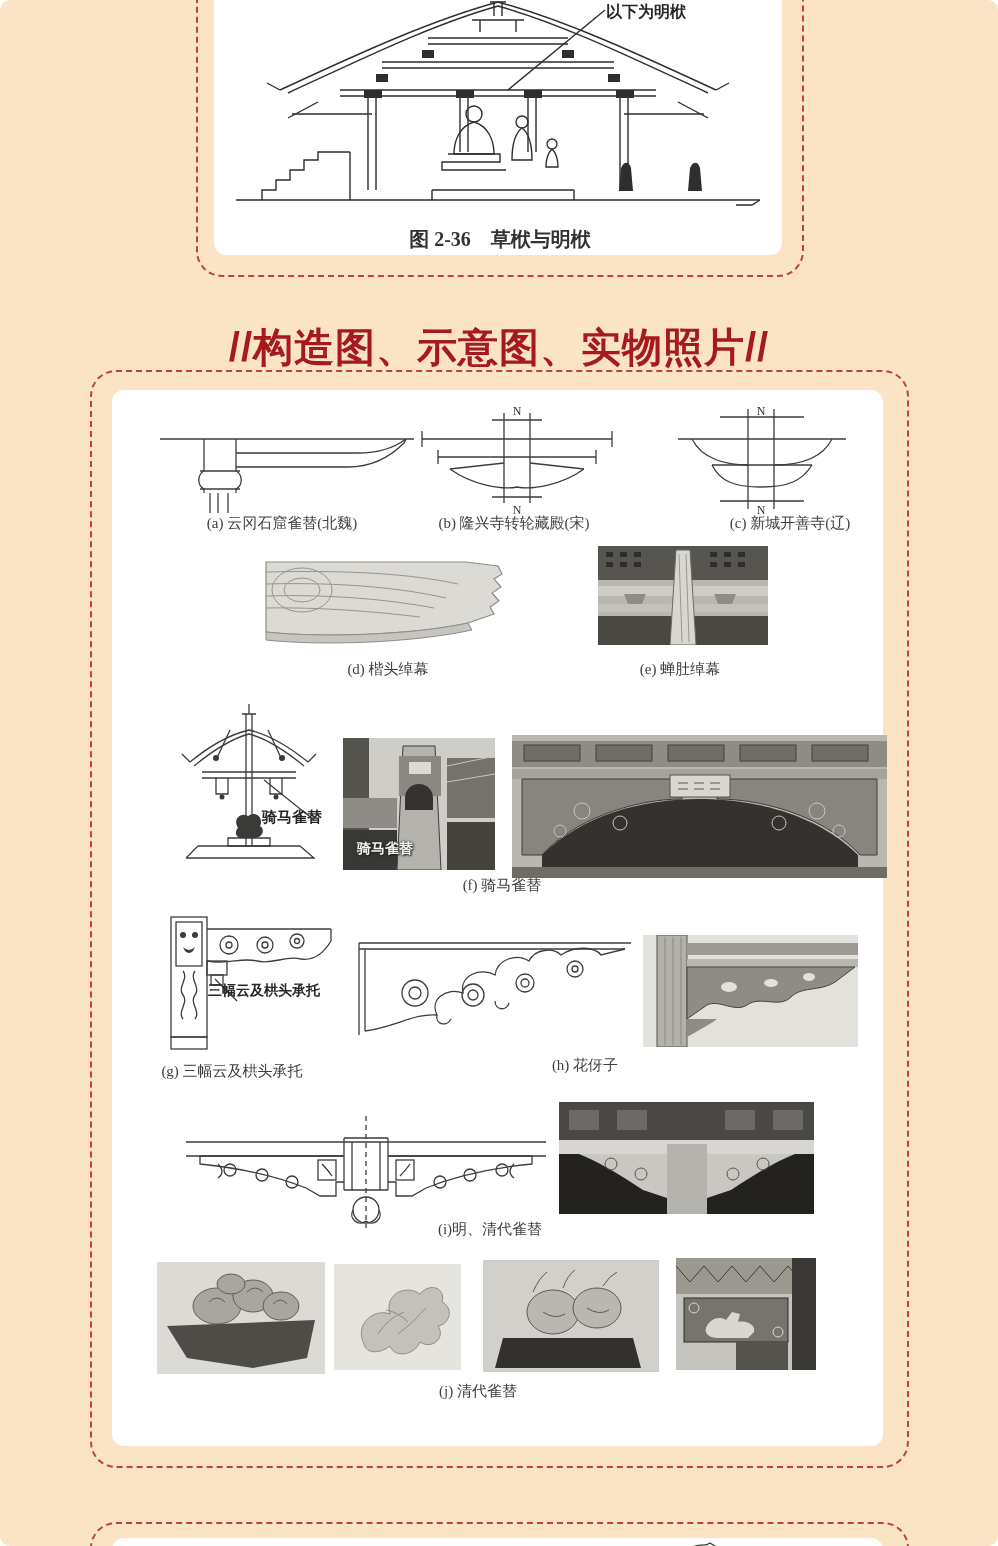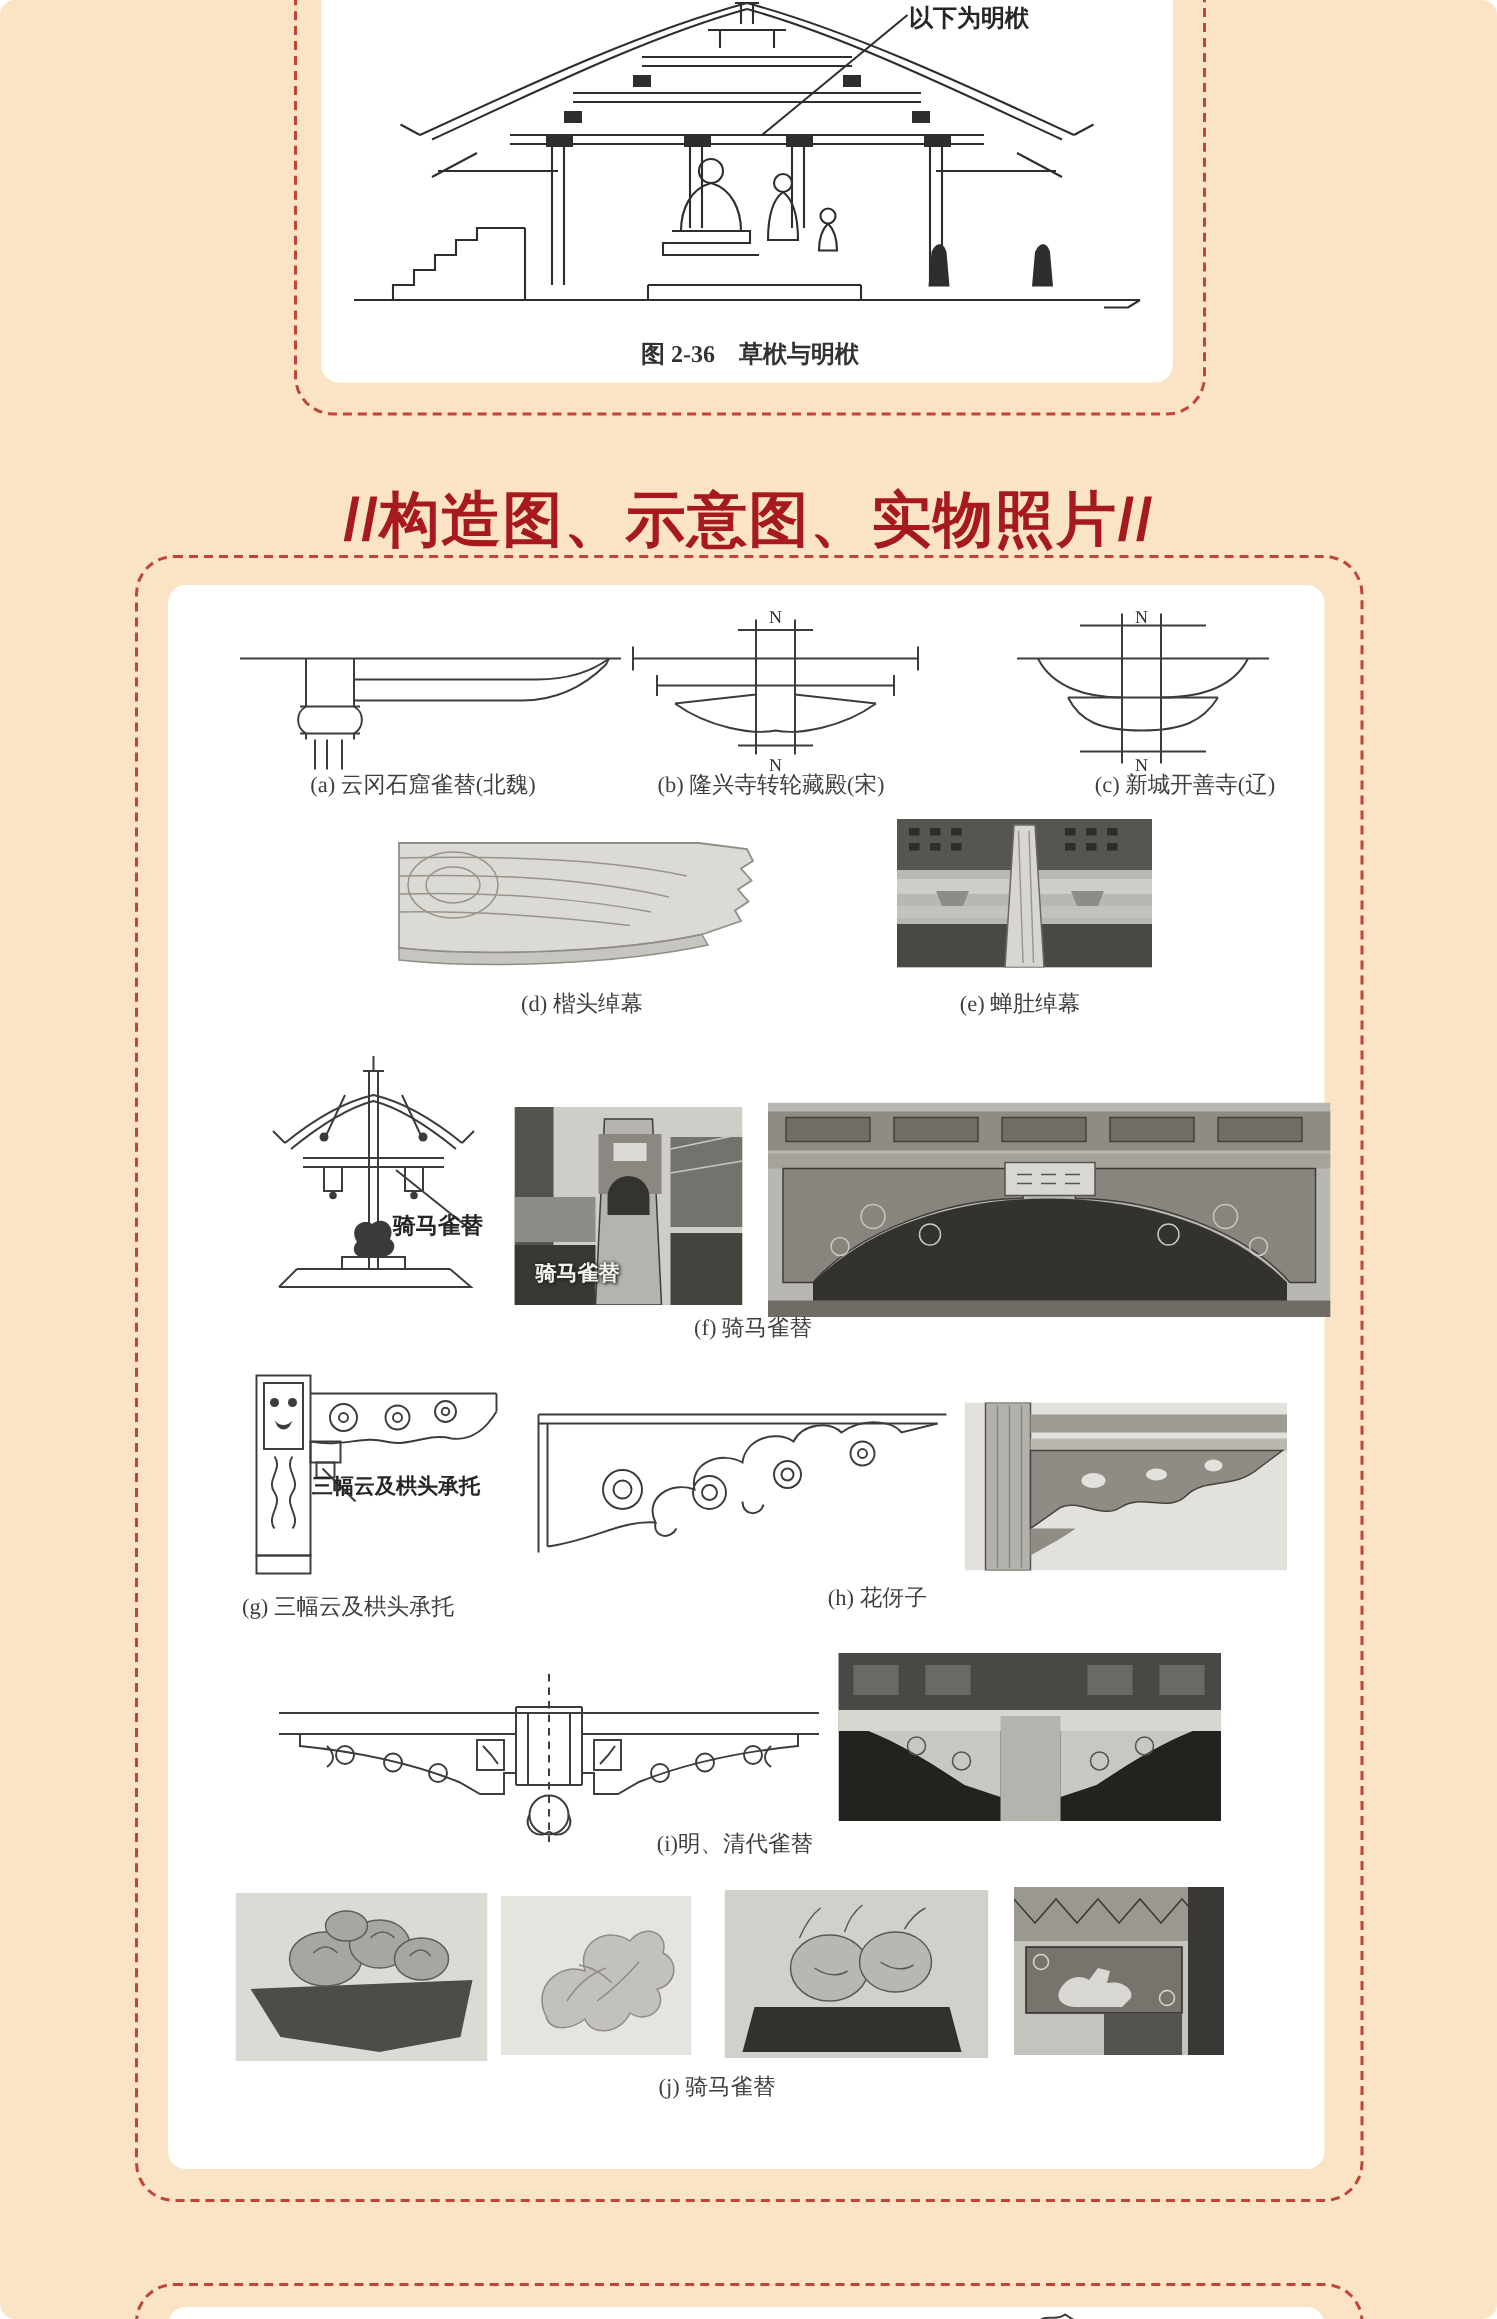--- a/index.html
+++ b/index.html
@@ -61,21 +61,21 @@
           <line x1="383" y1="16" x2="286" y2="96"></line>
         </g>
         <g fill="#2e2e2c" stroke="none">
           <path d="M200,56 h12 v8 h-12 z M340,56 h12 v8 h-12 z M154,80 h12 v8 h-12 z M386,80 h12 v8 h-12 z"></path>
           <path d="M142,96 h18 v8 h-18 z M234,96 h18 v8 h-18 z M302,96 h18 v8 h-18 z M394,96 h18 v8 h-18 z"></path>
           <path d="M399,174 c3,-7 8,-7 10,0 l2,23 h-14 z"></path>
           <path d="M468,174 c3,-7 8,-7 10,0 l2,23 h-14 z"></path>
         </g>
       </svg>
       <div class="annot" style="left:392px;top:44px;font-size:16px;">以下为明栿</div>
-      <div class="figcap" style="left:286px;top:268px;font-size:16px;">图 2-36　草栿与明栿</div>
+      <div class="figcap" style="left:286px;top:268px;font-size:20px;">图 2-36　草栿与明栿</div>
     </div>
   </section>
 
   <h1 class="heading">//构造图、示意图、实物照片//</h1>
 
   <section class="dashed-panel main-panel">
     <div class="panel-card main-card">
 
       <svg class="abs" style="left:40px;top:25px;" width="270" height="100" viewBox="0 0 270 100">
         <g stroke="#3d3c39" stroke-width="1.3" fill="none">
@@ -332,21 +332,21 @@
         <rect width="140" height="112" fill="#c5c3bd"></rect>
         <rect x="0" y="0" width="140" height="36" fill="#9a988f"></rect>
         <path d="M0,8 L14,24 L28,8 L42,24 L56,8 L70,24 L84,8 L98,24 L112,8 L126,24 L140,8" stroke="#3c3a35" fill="none"></path>
         <rect x="116" y="0" width="24" height="112" fill="#3a3835"></rect>
         <rect x="8" y="40" width="104" height="44" fill="#76746d" stroke="#2e2c28"></rect>
         <path d="M30,70 c4,-10 14,-12 20,-8 l6,-8 8,2 -2,8 c10,-2 18,4 16,10 l-6,6 h-30 c-8,0 -14,-4 -12,-10 z" fill="#d9d7d2"></path>
         <circle cx="18" cy="50" r="5" stroke="#d9d7d2" fill="none"></circle>
         <circle cx="102" cy="74" r="5" stroke="#d9d7d2" fill="none"></circle>
         <path d="M60,84 h52 v28 h-52 z" fill="#55534e"></path>
       </svg>
-      <div class="lbl" style="left:366px;top:992px;">(j) 骑马雀替</div>
+      <div class="lbl" style="left:366px;top:992px;">(j) 清代雀替</div>
 
     </div>
   </section>
 
   <section class="dashed-panel bottom-panel">
     <div class="panel-card bottom-card">
       <svg class="abs" style="left:578px;top:2px;" width="30" height="10" viewBox="0 0 30 10">
         <path d="M2,8 C8,2 14,8 20,3 L28,8" stroke="#3d3c39" fill="none" stroke-width="1.3"></path>
       </svg>
     </div>

